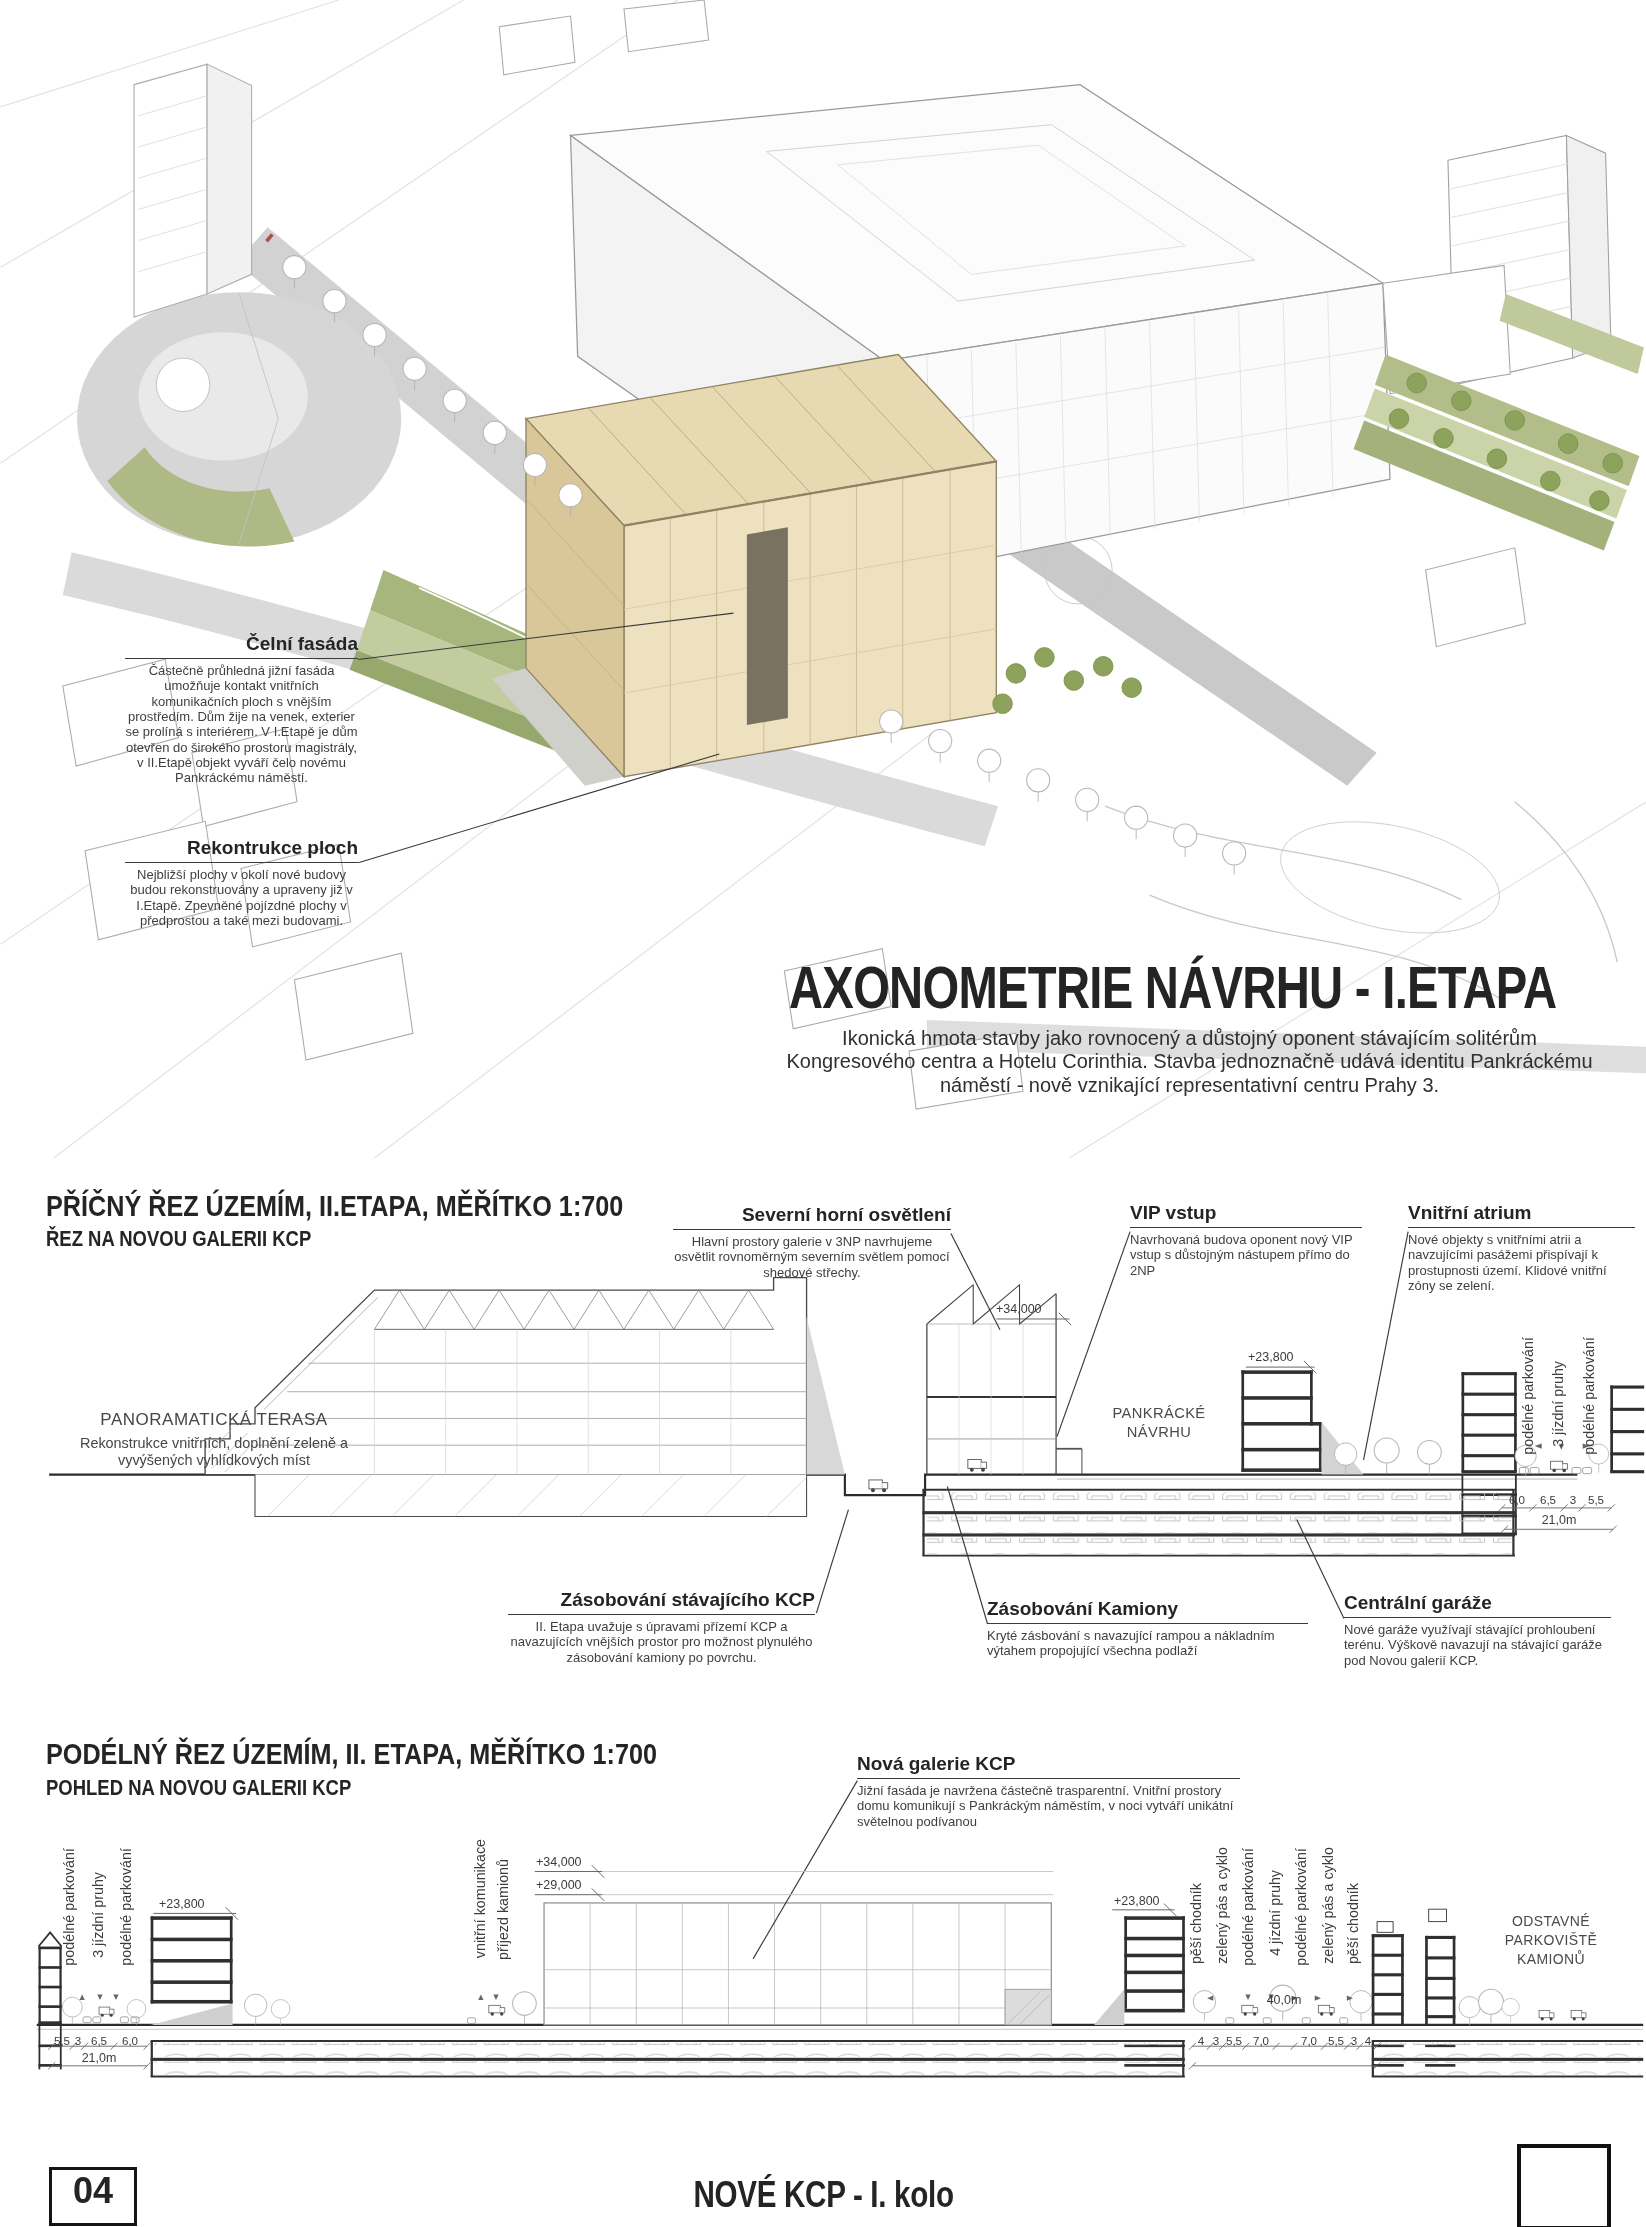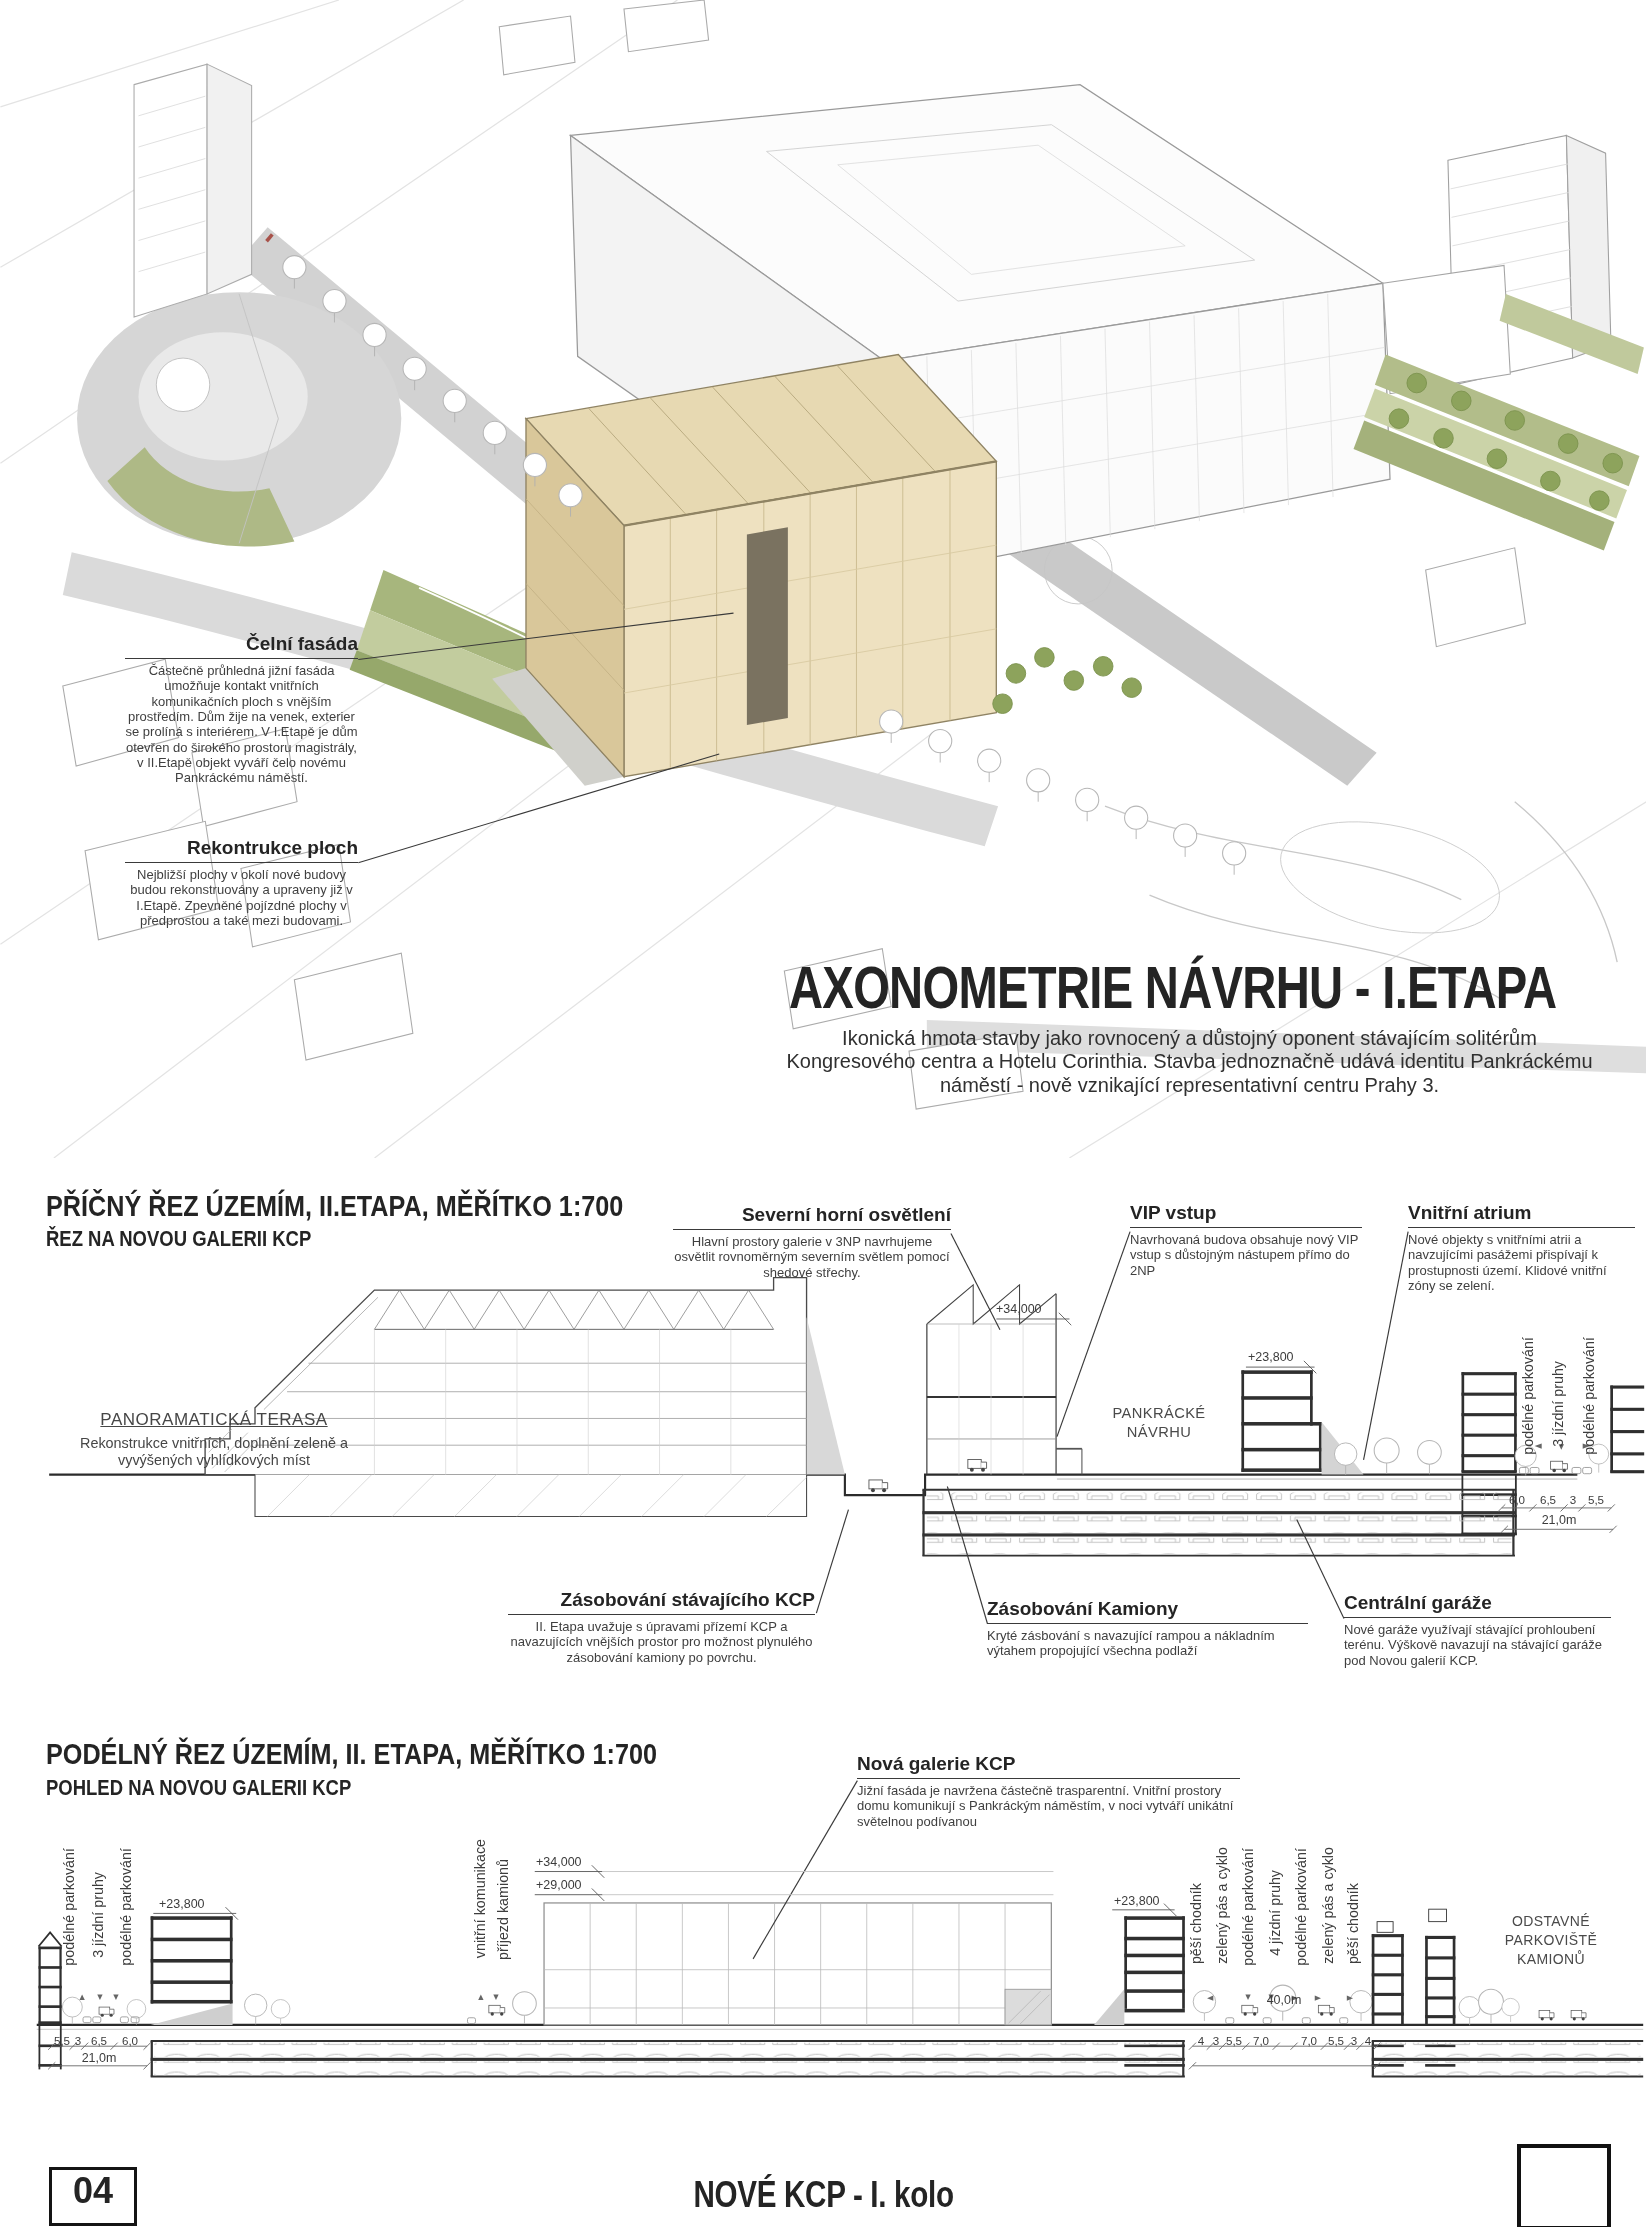--- a/index.html
+++ b/index.html
@@ -24,21 +24,21 @@
           transform:scaleX(0.84);transform-origin:left top;line-height:1;}
   .sec-h3{font-size:22px;font-weight:bold;color:#242424;margin:0;white-space:nowrap;
           transform:scaleX(0.84);transform-origin:left top;line-height:1;}
   
   .vlab{position:absolute;writing-mode:vertical-rl;transform:rotate(180deg);transform-origin:center;
         font-size:14.3px;color:#3d3d3d;white-space:nowrap;line-height:1;}
   .dim{position:absolute;font-size:11.6px;color:#3c3c3c;transform:translateX(-50%);white-space:nowrap;}
   .dimtot{position:absolute;font-size:12.5px;color:#3c3c3c;transform:translateX(-50%);white-space:nowrap;}
   .elev{position:absolute;font-size:12.5px;color:#3c3c3c;white-space:nowrap;}
   .blocklabel{position:absolute;text-align:center;color:#4a4a4a;}
-  .terasa-t{font-size:17px;letter-spacing:0.5px;color:#464646;margin:0 0 4.5px 0;text-decoration:underline;}
+  .terasa-t{font-size:17px;letter-spacing:0.5px;color:#464646;margin:0 0 4.5px 0;}
   .terasa-b{font-size:14.4px;line-height:1.22;color:#464646;margin:0;}
   
   .f-num{position:absolute;left:49px;top:2167px;width:82px;height:53px;border:3.6px solid #141414;
          display:flex;align-items:flex-start;justify-content:center;font-size:36px;font-weight:bold;color:#242424;}
   .f-title-wrap{position:absolute;left:0;top:2174px;width:1647px;text-align:center;}
   .f-title{display:inline-block;font-size:37px;font-weight:bold;color:#242424;white-space:nowrap;
            transform:scaleX(0.8);letter-spacing:-0.4px;}
   .f-box{position:absolute;left:1517px;top:2144px;width:86px;height:78px;border:4.5px solid #111;background:#fff;}
 </style>
 </head>
@@ -649,21 +649,21 @@
   <div class="abs" style="left:46px;top:1228px">
     <h3 class="sec-h3">ŘEZ NA NOVOU GALERII KCP</h3>
   </div>
 
   <div class="ann r" style="left:673px;top:1205px;width:278px">
     <h3>Severní horní osvětlení</h3>
     <p>Hlavní prostory galerie v 3NP navrhujeme osvětlit rovnoměrným severním světlem pomocí shedové střechy.</p>
   </div>
   <div class="ann l" style="left:1130px;top:1203px;width:232px">
     <h3>VIP vstup</h3>
-    <p>Navrhovaná budova obsahuje nový VIP vstup s důstojným nástupem přímo do 2NP</p>
+    <p>Navrhovaná budova oponent nový VIP vstup s důstojným nástupem přímo do 2NP</p>
   </div>
   <div class="ann l" style="left:1408px;top:1203px;width:227px">
     <h3>Vnitřní atrium</h3>
     <p>Nové objekty s vnitřními atrii a navzujícími pasážemi přispívají k prostupnosti území. Klidové vnitřní zóny se zelení.</p>
   </div>
 
   <div class="blocklabel" style="left:76px;top:1410px;width:276px">
     <p class="terasa-t">PANORAMATICKÁ TERASA</p>
     <p class="terasa-b">Rekonstrukce vnitřních, doplnění zeleně a vyvýšených vyhlídkových míst</p>
   </div>

